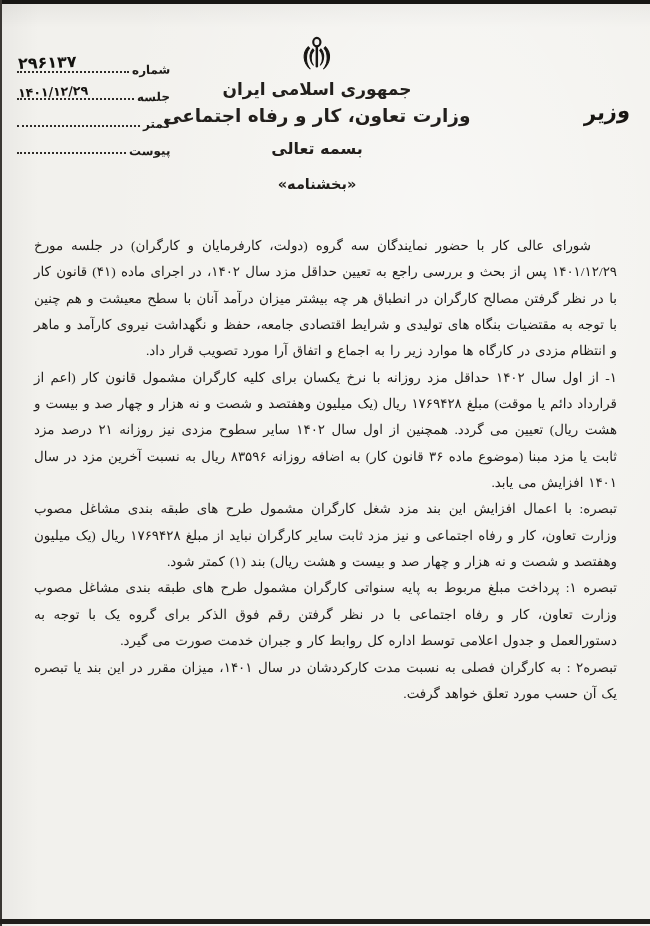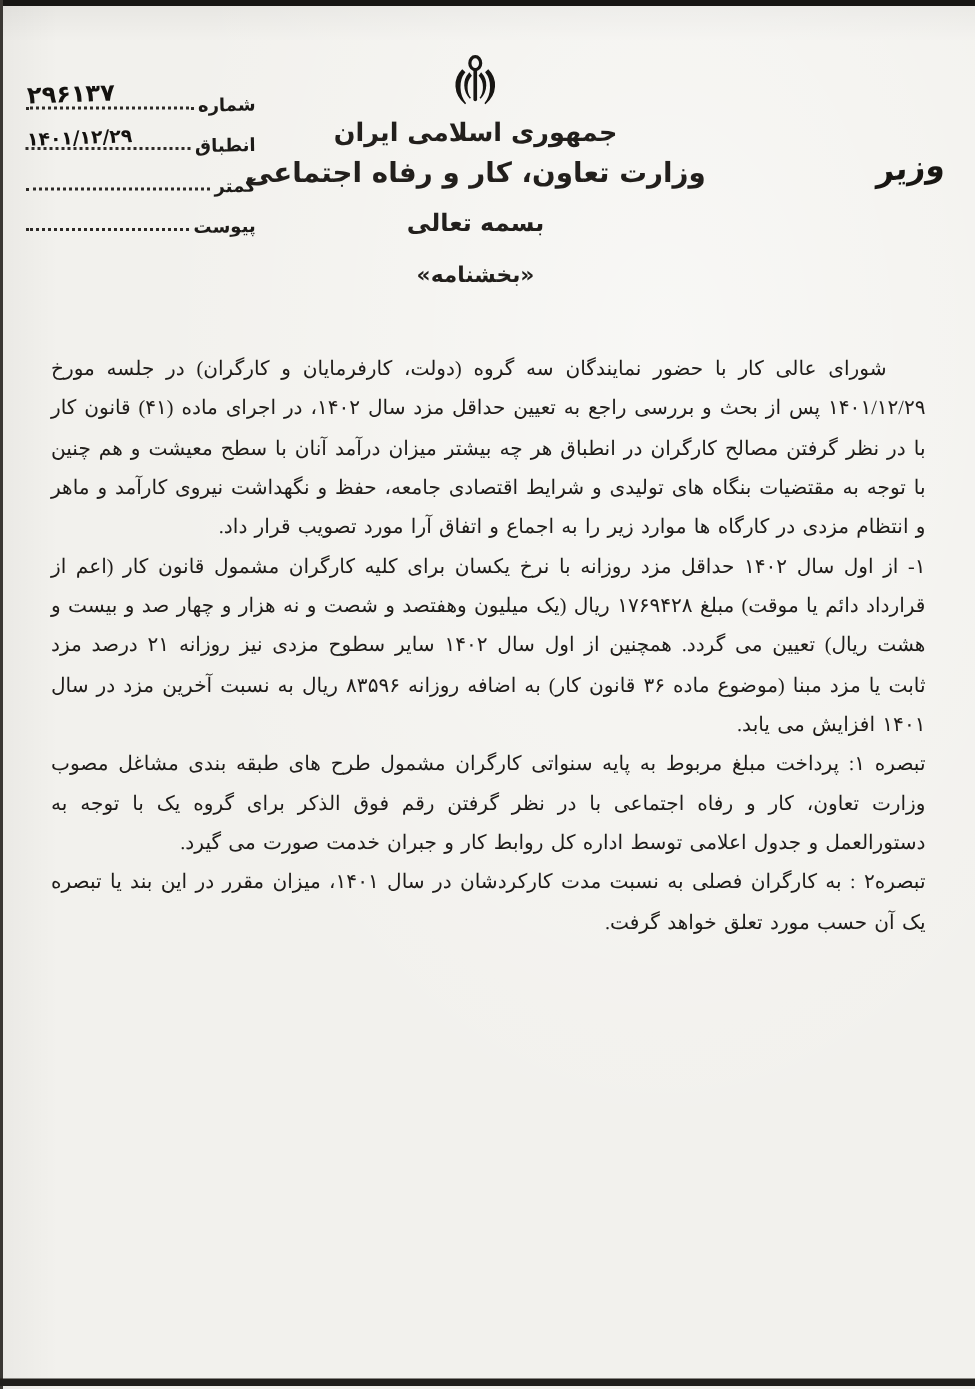--- a/index.html
+++ b/index.html
@@ -84,21 +84,21 @@
   <div class="edge-left"></div>
   <div class="edge-bottom"></div>
 
   <div class="ref-block">
     <div class="ref-row">
       <span class="ref-label">شماره</span>
       <span class="ref-dots"></span>
       <span class="ref-value">۲۹۶۱۳۷</span>
     </div>
     <div class="ref-row">
-      <span class="ref-label">انطباق</span>
+      <span class="ref-label">جلسه</span>
       <span class="ref-dots"></span>
       <span class="ref-value">۱۴۰۱/۱۲/۲۹</span>
     </div>
     <div class="ref-row">
       <span class="ref-label">کمتر</span>
       <span class="ref-dots"></span>
       <span class="ref-value"></span>
     </div>
     <div class="ref-row">
       <span class="ref-label">پیوست</span>
@@ -122,16 +122,17 @@
     <div class="lh-ministry">وزارت تعاون، کار و رفاه اجتماعی</div>
     <div class="lh-invocation">بسمه تعالی</div>
     <div class="lh-doctype">«بخشنامه»</div>
   </div>
 
   <div class="signer">وزیر</div>
 
   <div class="body-text">
     <p class="p-intro">شورای عالی کار با حضور نمایندگان سه گروه (دولت، کارفرمایان و کارگران) در جلسه مورخ ۱۴۰۱/۱۲/۲۹ پس از بحث و بررسی راجع به تعیین حداقل مزد سال ۱۴۰۲، در اجرای ماده (۴۱) قانون کار با در نظر گرفتن مصالح کارگران در انطباق هر چه بیشتر میزان درآمد آنان با سطح معیشت و هم چنین با توجه به مقتضیات بنگاه های تولیدی و شرایط اقتصادی جامعه، حفظ و نگهداشت نیروی کارآمد و ماهر و انتظام مزدی در کارگاه ها موارد زیر را به اجماع و اتفاق آرا مورد تصویب قرار داد.</p>
     <p>۱- از اول سال ۱۴۰۲ حداقل مزد روزانه با نرخ یکسان برای کلیه کارگران مشمول قانون کار (اعم از قرارداد دائم یا موقت) مبلغ ۱۷۶۹۴۲۸ ریال (یک میلیون وهفتصد و شصت و نه هزار و چهار صد و بیست و هشت ریال) تعیین می گردد. همچنین از اول سال ۱۴۰۲ سایر سطوح مزدی نیز روزانه ۲۱ درصد مزد ثابت یا مزد مبنا (موضوع ماده ۳۶ قانون کار) به اضافه روزانه ۸۳۵۹۶ ریال به نسبت آخرین مزد در سال ۱۴۰۱ افزایش می یابد.</p>
+    <p>تبصره: با اعمال افزایش این بند مزد شغل کارگران مشمول طرح های طبقه بندی مشاغل مصوب وزارت تعاون، کار و رفاه اجتماعی و نیز مزد ثابت سایر کارگران نباید از مبلغ ۱۷۶۹۴۲۸ ریال (یک میلیون وهفتصد و شصت و نه هزار و چهار صد و بیست و هشت ریال) بند (۱) کمتر شود.</p>
     <p>تبصره ۱: پرداخت مبلغ مربوط به پایه سنواتی کارگران مشمول طرح های طبقه بندی مشاغل مصوب وزارت تعاون، کار و رفاه اجتماعی با در نظر گرفتن رقم فوق الذکر برای گروه یک با توجه به دستورالعمل و جدول اعلامی توسط اداره کل روابط کار و جبران خدمت صورت می گیرد.</p>
     <p>تبصره۲ : به کارگران فصلی به نسبت مدت کارکردشان در سال ۱۴۰۱، میزان مقرر در این بند یا تبصره یک آن حسب مورد تعلق خواهد گرفت.</p>
   </div>
 </div>
 
 </body></html>

